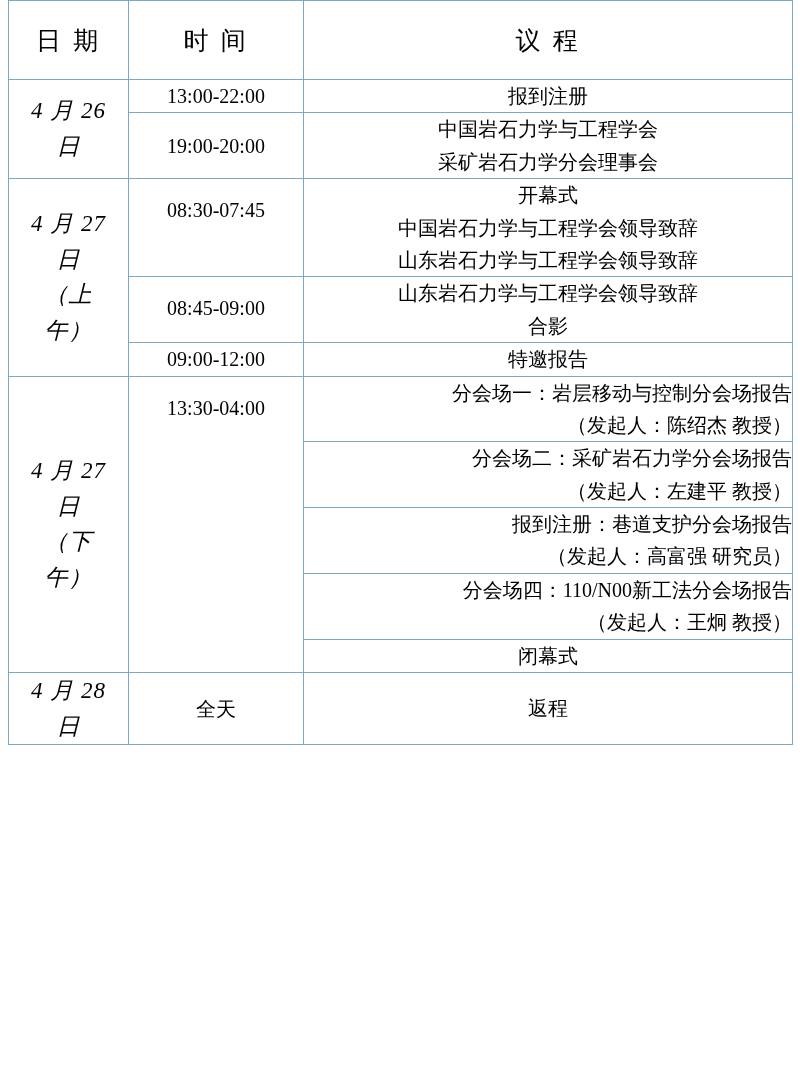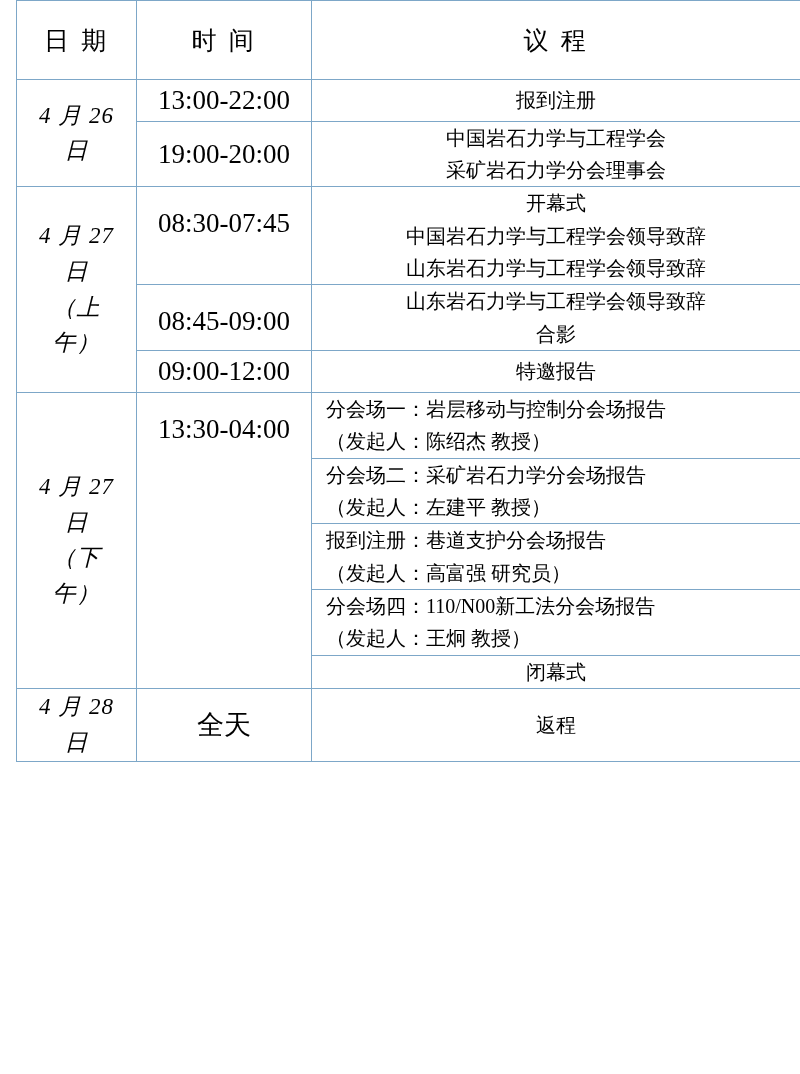--- a/index.html
+++ b/index.html
@@ -12,21 +12,21 @@
     height: 1074px;
     font-family: "Liberation Serif", "DejaVu Serif", serif;
     color: #000000;
     overflow: hidden;
   }
   .sheet {
     width: 800px;
     height: 1074px;
     position: relative;
     box-sizing: border-box;
-    padding: 0 16px;
+    padding: 0 8px;
   }
   table.agenda {
     width: 784px;
     border-collapse: collapse;
     table-layout: fixed;
     margin: 0;
   }
   table.agenda col.c-date { width: 120px; }
   table.agenda col.c-time { width: 175px; }
   table.agenda col.c-item { width: 489px; }
@@ -58,36 +58,36 @@
     text-align: center;
     font-size: 23px;
     font-weight: bold;
     line-height: 1.55;
     padding: 6px 14px;
     letter-spacing: 1px;
     font-style: italic;
   }
   td.time-cell {
     text-align: center;
-    font-size: 27px;
+    font-size: 20px;
     line-height: 1.5;
     padding: 6px 6px;
   }
   td.time-cell.top {
     vertical-align: top;
     padding-top: 16px;
   }
   td.item-cell {
     text-align: center;
     font-size: 20px;
     line-height: 1.62;
     padding: 10px 12px;
   }
   td.item-cell.left {
-    text-align: left;
+    text-align: right;
     padding-left: 14px;
   }
   .line { display: block; }
 </style>
 </head>
 <body>
 
 <div class="sheet">
   <table class="agenda">
     <colgroup>

